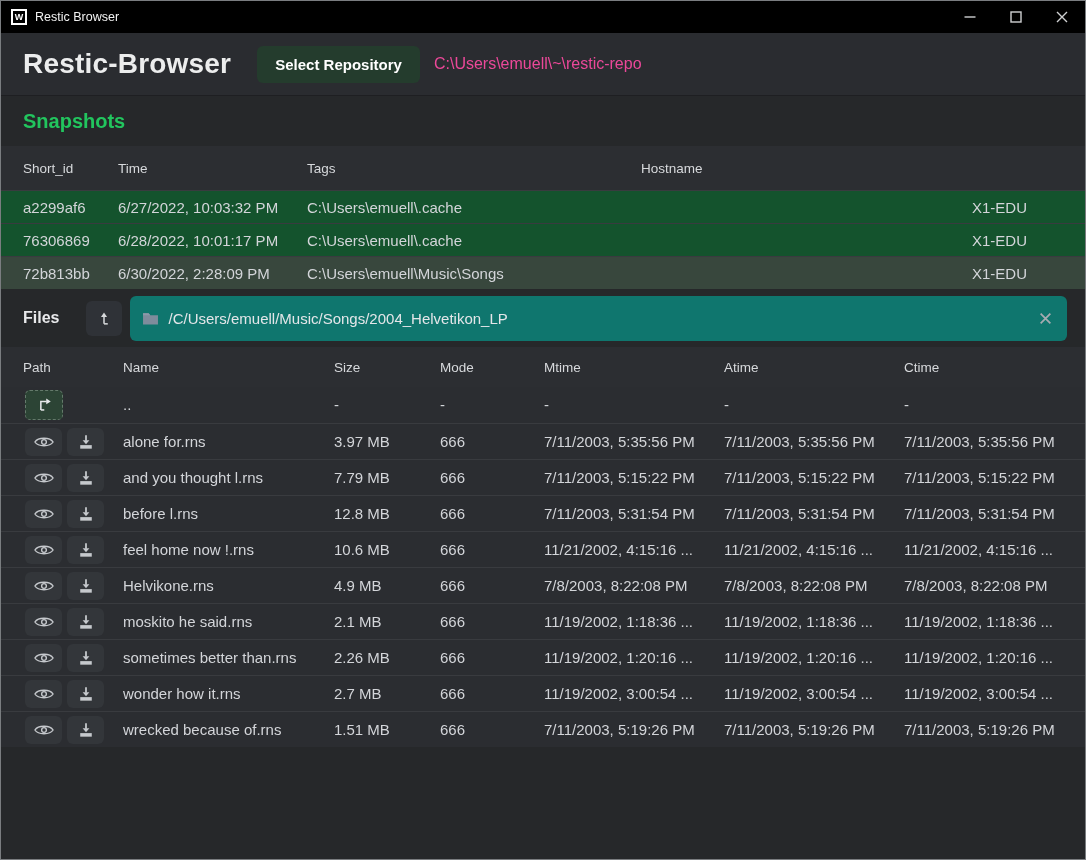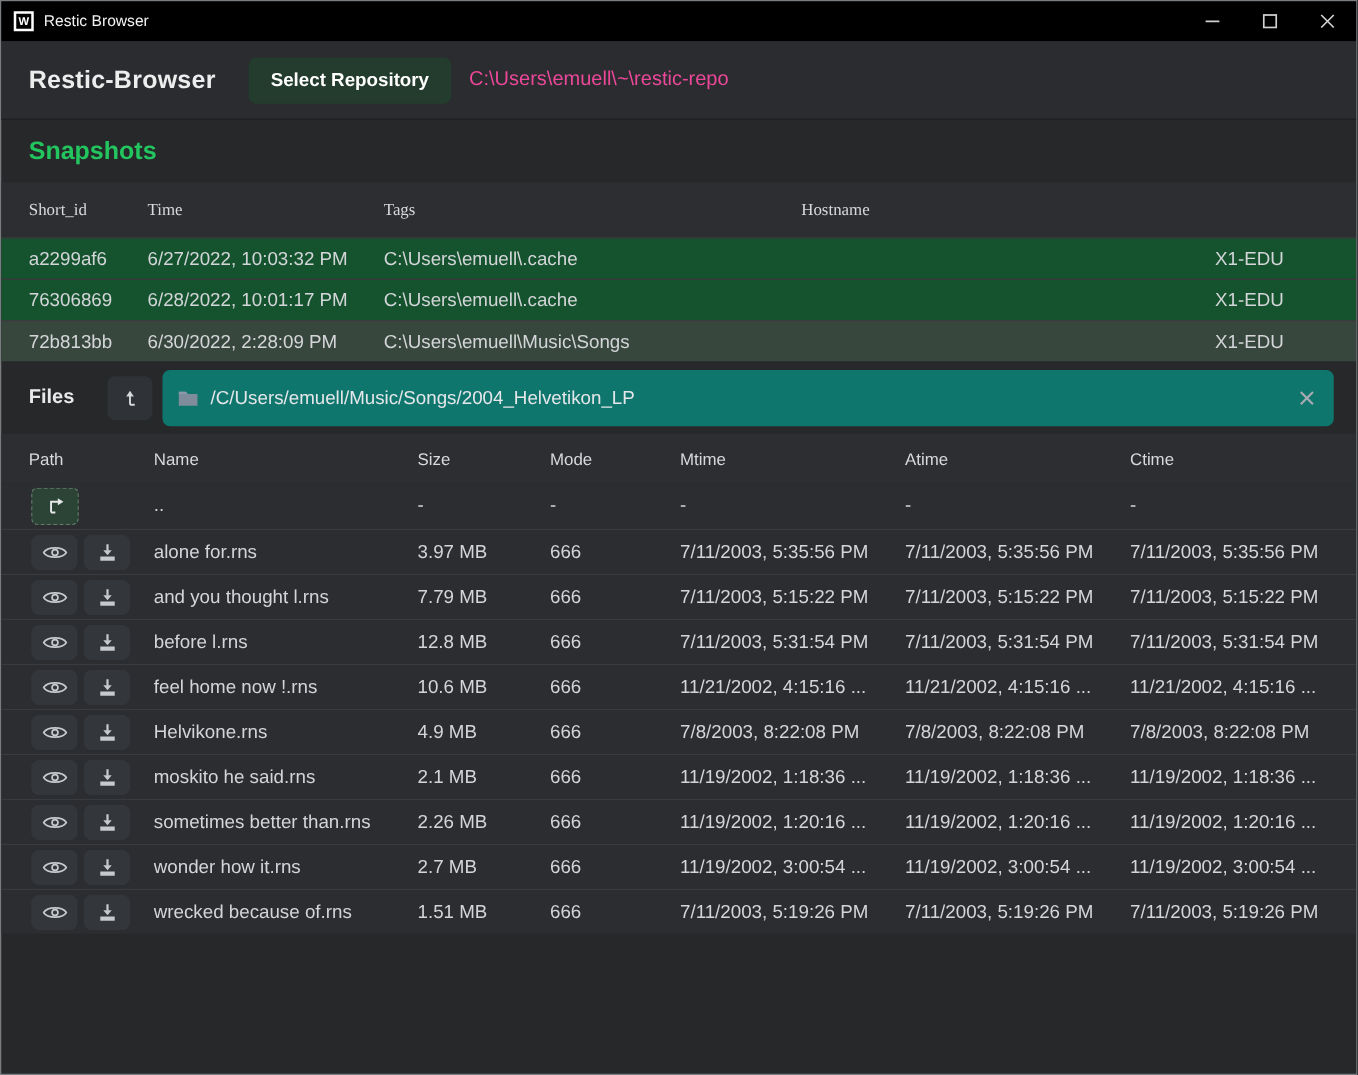--- a/index.html
+++ b/index.html
@@ -25,21 +25,21 @@
   .titlebar-title { color:#f2f2f2; font-size:12.5px; }
   .titlebar-controls { display:flex; height:32px; }
   .tb-btn { width:46px; height:32px; display:flex; align-items:center; justify-content:center; }
   .tb-btn svg { display:block; }
 
   
   .header {
     height:63px; background:#2a2c30; display:flex; align-items:center;
     padding:0 22px; border-bottom:1px solid #1e1f22;
   }
-  .app-title { color:#eceded; font-size:20px; font-weight:bold; letter-spacing:.2px; }
+  .app-title { color:#eceded; font-size:28px; font-weight:bold; letter-spacing:.2px; }
   .select-repo {
     margin-left:26px; background:#243c2d; color:#fff; border:none;
     border-radius:6px; font-family:Liberation Sans, sans-serif; font-size:15px; font-weight:bold;
     padding:10px 18px; cursor:pointer;
   }
   .repo-path { margin-left:14px; color:#ec4899; font-size:16px; }
 
   
   .section-heading {
     height:50px; display:flex; align-items:center; padding:0 22px;
@@ -47,21 +47,21 @@
   }
 
   .band { background:#2c2e32; }
   .hdr-cell { color:#d7d9dc; font-size:13.5px; }
 
   
   .grid-snap {
     display:grid; grid-template-columns:95px 189px 334px 331px 1fr;
     align-items:center; margin:0 14px; padding-left:8px;
   }
-  .snap-header { height:44px;font-family:Liberation Serif, serif; }
+  .snap-header { height:44px; }
   .snap-header .grid-snap { height:44px; }
   .snap-row { height:33px; background:#14532d; border-top:1px solid #393b3f; cursor:default; }
   .snap-row .grid-snap { height:32px; }
   .snap-row.selected { background:#38473d; }
   .cell { color:#d3d5d9; font-size:15px; white-space:nowrap; overflow:hidden; }
   .snap-rows { margin:0; }
 
   
   .files-bar { height:58px; display:flex; align-items:center; padding:0 18px 0 22px; }
   .files-heading { color:#e8e9eb; font-size:16px; font-weight:bold; }

